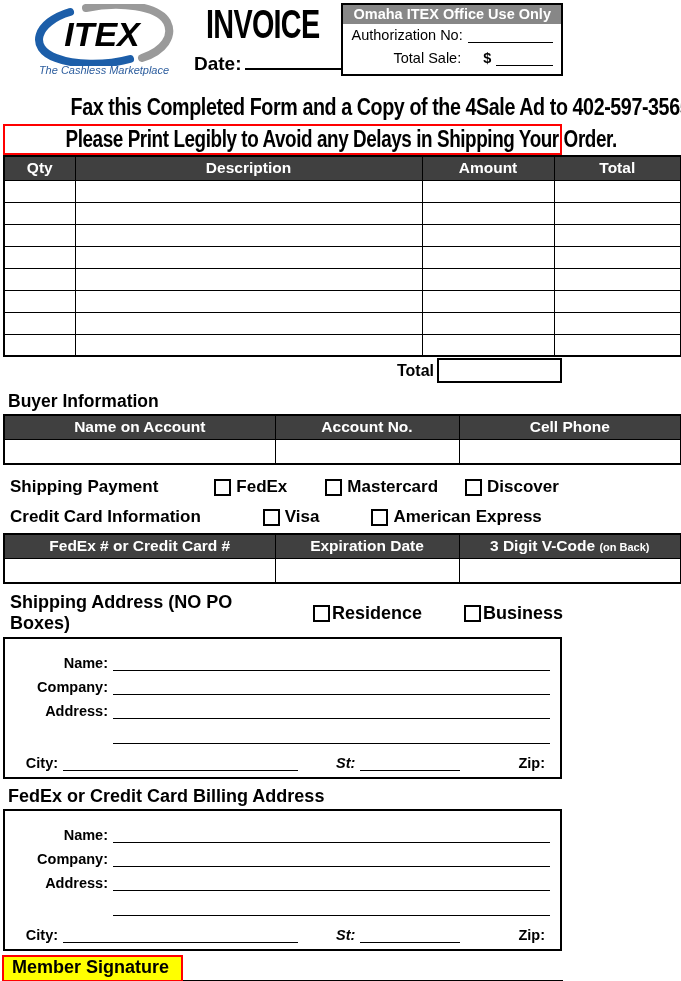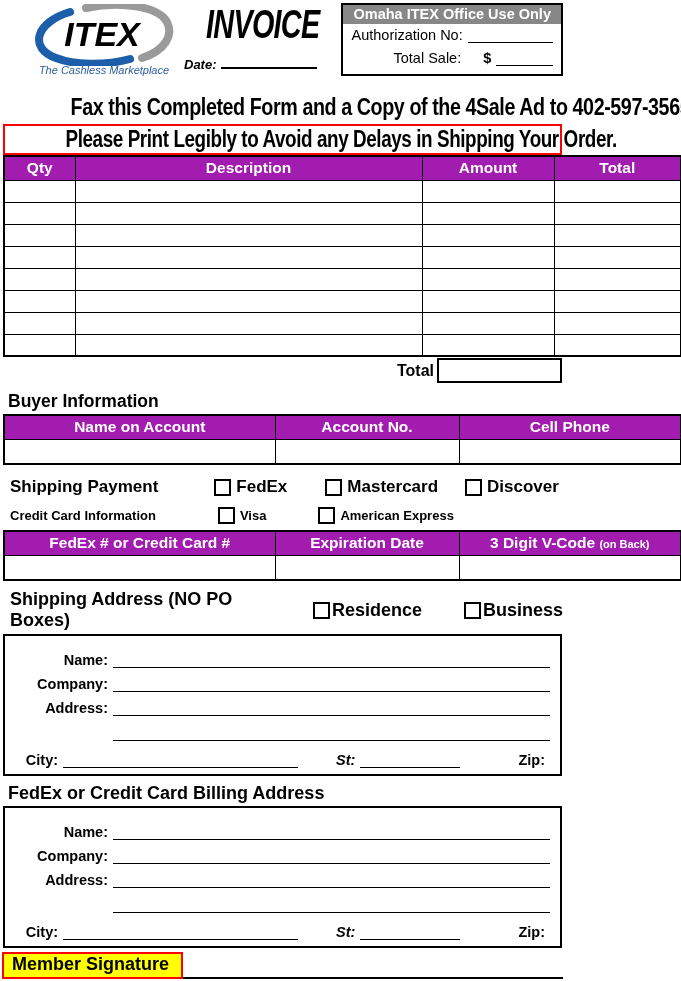--- a/index.html
+++ b/index.html
@@ -9,23 +9,23 @@
     font-family: "Liberation Sans", sans-serif; color: #000;
     position: relative;
   }
   .page { width: 565px; height: 981px; padding: 2px; }
 
   
   .top { display: flex; align-items: flex-start; height: 88px; }
   .logo-wrap { width: 196px; padding-left: 22px; padding-top: 2px; }
   .logo-svg { display: block; }
   .tagline { color: #2b5c9d; font-style: italic; font-weight: normal; font-size: 11px; text-align: center; width: 160px; margin-top: -2px; }
-  .title-wrap { flex: 1; text-align: left; padding-top: 2px; font-style: italic; }
+  .title-wrap { flex: 1; text-align: right; padding-top: 2px; }
   .big-title { display: inline-block; font-weight: bold; font-size: 40px; line-height: 1; letter-spacing: -1px; transform: scaleX(0.72); transform-origin: center top; }
-  .date-row { margin-top: 9px; font-weight: bold; font-size: 13px; white-space: nowrap; }
+  .date-row { margin-top: 9px; font-weight: bold; font-size: 19px; white-space: nowrap; }
   .date-line { display: inline-block; width: 96px; border-bottom: 2px solid #000; height: 16px; margin-left: 4px; }
 
   .office-box { width: 293px; border: 2px solid #000; margin-top: 1px; }
   .office-head { background: #878787; color: #fff; font-weight: bold; font-size: 14.5px; text-align: center; padding: 1px 0 2px 0; }
   .office-row { display: flex; align-items: flex-end; font-size: 14.5px; padding: 3px 8px 2px 8px; }
   .office-row .lbl { white-space: nowrap; }
   .office-row .oline { flex: 1; border-bottom: 1.5px solid #000; height: 15px; margin-left: 5px; }
   .office-row.sale { padding-top: 5px; padding-bottom: 8px; }
   .office-row.sale .lbl { margin-left: 42px; }
   .dollar { font-weight: bold; margin-left: 22px; }
@@ -35,33 +35,33 @@
   .impact { display: inline-block; font-weight: bold; letter-spacing: -0.5px; transform: scaleX(0.82); transform-origin: center; white-space: nowrap; }
   .fax-line .impact { font-size: 24px; }
   .warn-box { border: 2px solid #f00; margin: 3px 1px 0 1px; text-align: center; padding: 0; }
   .warn-box .impact { font-size: 23px; }
 
   
   .sec-head { font-weight: bold; font-size: 17.5px; margin: 4px 0 2px 6px; }
 
   
   table.grid { border-collapse: collapse; width: 677px; margin-left: 1px; border: 2px solid #000; table-layout: fixed; }
-  table.grid th { background: #a21caf; color: #fff; font-weight: bold; font-size: 15.5px; border: 1px solid #000; height: 24px; padding: 0; }
+  table.grid th { background: #404040; color: #fff; font-weight: bold; font-size: 15.5px; border: 1px solid #000; height: 24px; padding: 0; }
   table.grid td { border: 1px solid #000; height: 22px; padding: 0; }
   table.grid.tall td { height: 25px; }
   th .small { font-size: 11px; font-weight: bold; }
 
   .total-row { display: flex; justify-content: flex-end; align-items: center; margin: 1px 1px 0 0; }
   .total-lbl { font-weight: bold; font-size: 16px; margin-right: 3px; }
   .total-box { width: 125px; height: 25px; border: 2px solid #000; }
 
   
   .cb-row { display: flex; align-items: center; font-weight: bold; margin-left: 8px; }
   .cb-row.ship-pay { font-size: 17px; margin-top: 12px; }
-  .cb-row.cc-info { font-size: 13px; margin-top: 10px; margin-bottom: 6px; }
+  .cb-row.cc-info { font-size: 17px; margin-top: 10px; margin-bottom: 6px; }
   .cb { display: inline-block; width: 17px; height: 17px; border: 2.5px solid #000; background: #fff; flex: 0 0 auto; }
   .cb-lab { margin-left: 5px; white-space: nowrap; }
 
   
   .addr-head-row { display: flex; align-items: center; font-weight: bold; font-size: 18px; margin: 8px 0 3px 8px; }
   .addr-head-row .cb-lab { margin-left: 2px; }
   .addr-box { border: 2px solid #000; margin: 0 1px; padding: 8px 10px 6px 0; }
   .a-row { display: flex; align-items: flex-end; height: 24px; }
   .a-lbl { width: 108px; text-align: right; font-weight: bold; font-size: 14.5px; padding-right: 5px; white-space: nowrap; }
   .a-line { flex: 1; border-bottom: 1.5px solid #000; height: 17px; }

